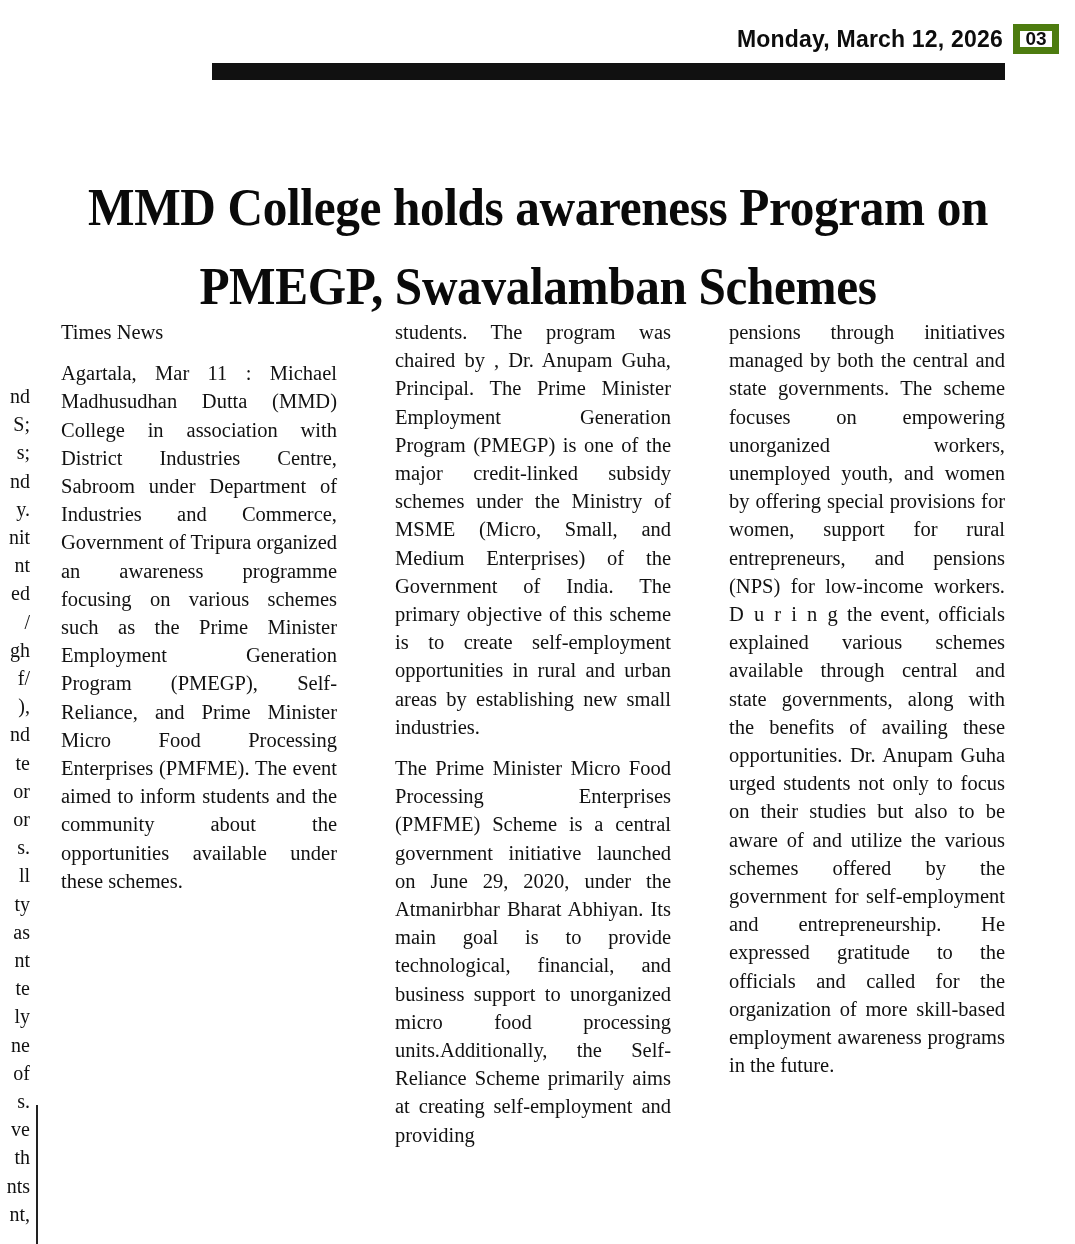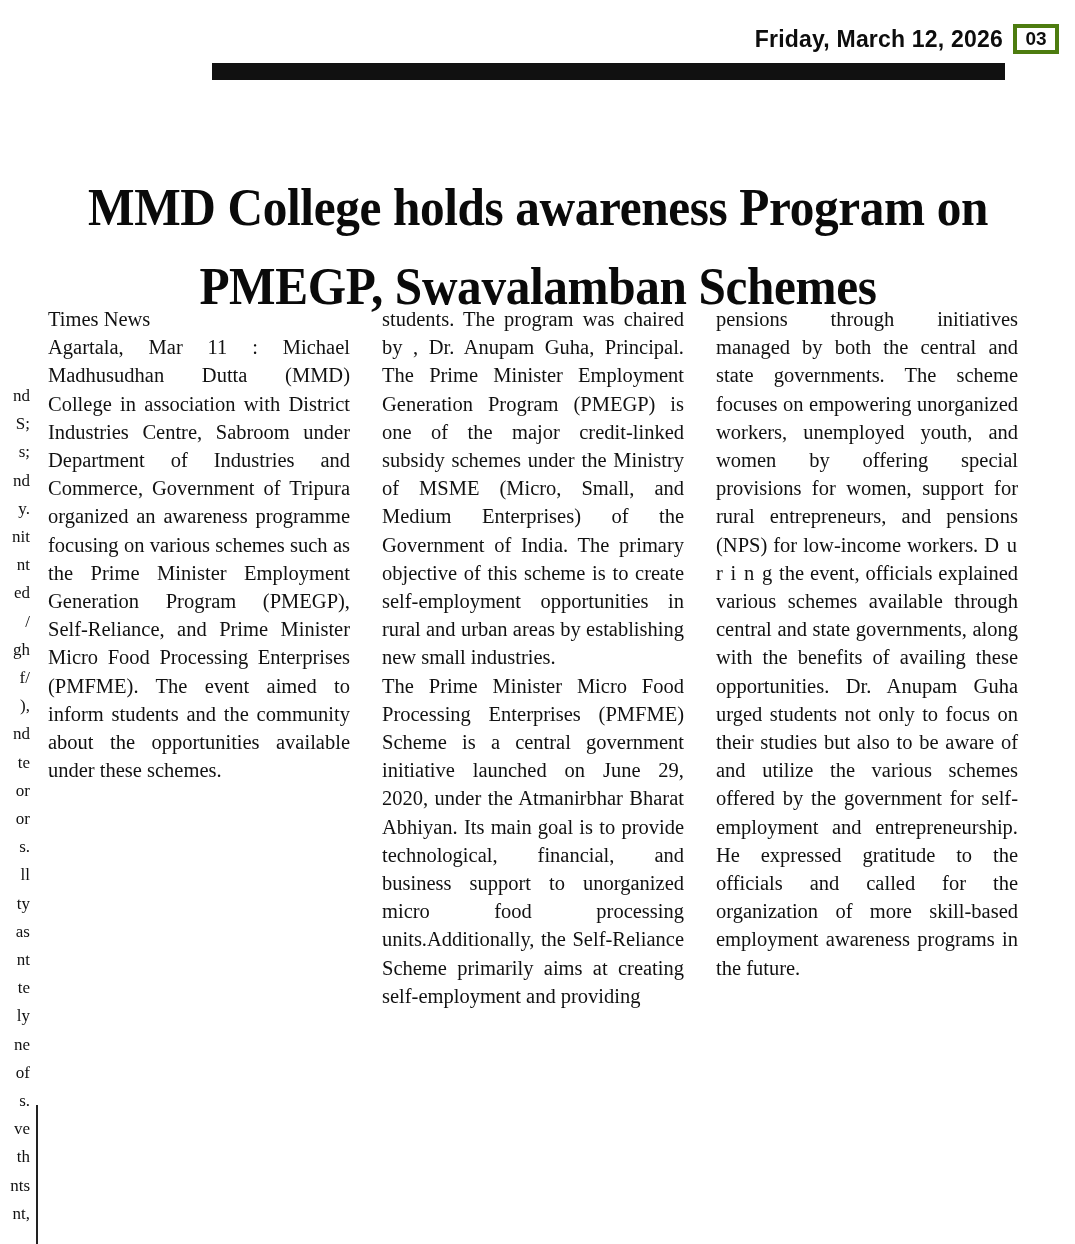--- a/index.html
+++ b/index.html
@@ -34,21 +34,21 @@
     letter-spacing: 0.2px;
     color: #0d0d0d;
     white-space: nowrap;
   }
   .page-number-box {
     position: absolute;
     right: 16px;
     top: 10px;
     width: 46px;
     height: 30px;
-    border: 4px solid #4d7c0f;
+    border: 7px solid #4d7c0f;
     box-sizing: border-box;
     display: flex;
     align-items: center;
     justify-content: center;
     font-family: "Liberation Sans", sans-serif;
     font-weight: bold;
     font-size: 19px;
     color: #0d0d0d;
   }
 
@@ -91,57 +91,57 @@
   .col {
     width: 302px;
     font-size: 20.5px;
     line-height: 28.2px;
     text-align: justify;
     text-justify: inter-word;
     color: #111;
     hyphens: none;
   }
   .col p {
-    margin: 0;
+    margin: 13px;
   }
   .dateline {
     font-weight: normal;
   }
   .col .tracked {
     letter-spacing: 0.9px;
   }
 
   
   .bleed-col {
     position: absolute;
     left: 0;
     top: 382px;
     width: 30px;
     height: 862px;
-    font-size: 17px;
+    font-size: 20px;
     line-height: 28.2px;
     text-align: right;
     color: #111;
     overflow: hidden;
     white-space: pre-line;
   }
   .bleed-rule {
     position: absolute;
     left: 36px;
     top: 1105px;
     width: 2px;
     height: 139px;
     background: #222;
   }
 </style>
 </head>
 <body>
 
 <div class="masthead">
-  <div class="masthead-date">Friday, March 12, 2026</div>
+  <div class="masthead-date">Monday, March 12, 2026</div>
   <div class="page-number-box">03</div>
 </div>
 
 <div class="rule-bar"></div>
 
 <h1 class="headline">MMD College holds awareness Program on PMEGP, Swavalamban Schemes</h1>
 
 <div class="bleed-col">nd
 S;
 s;

